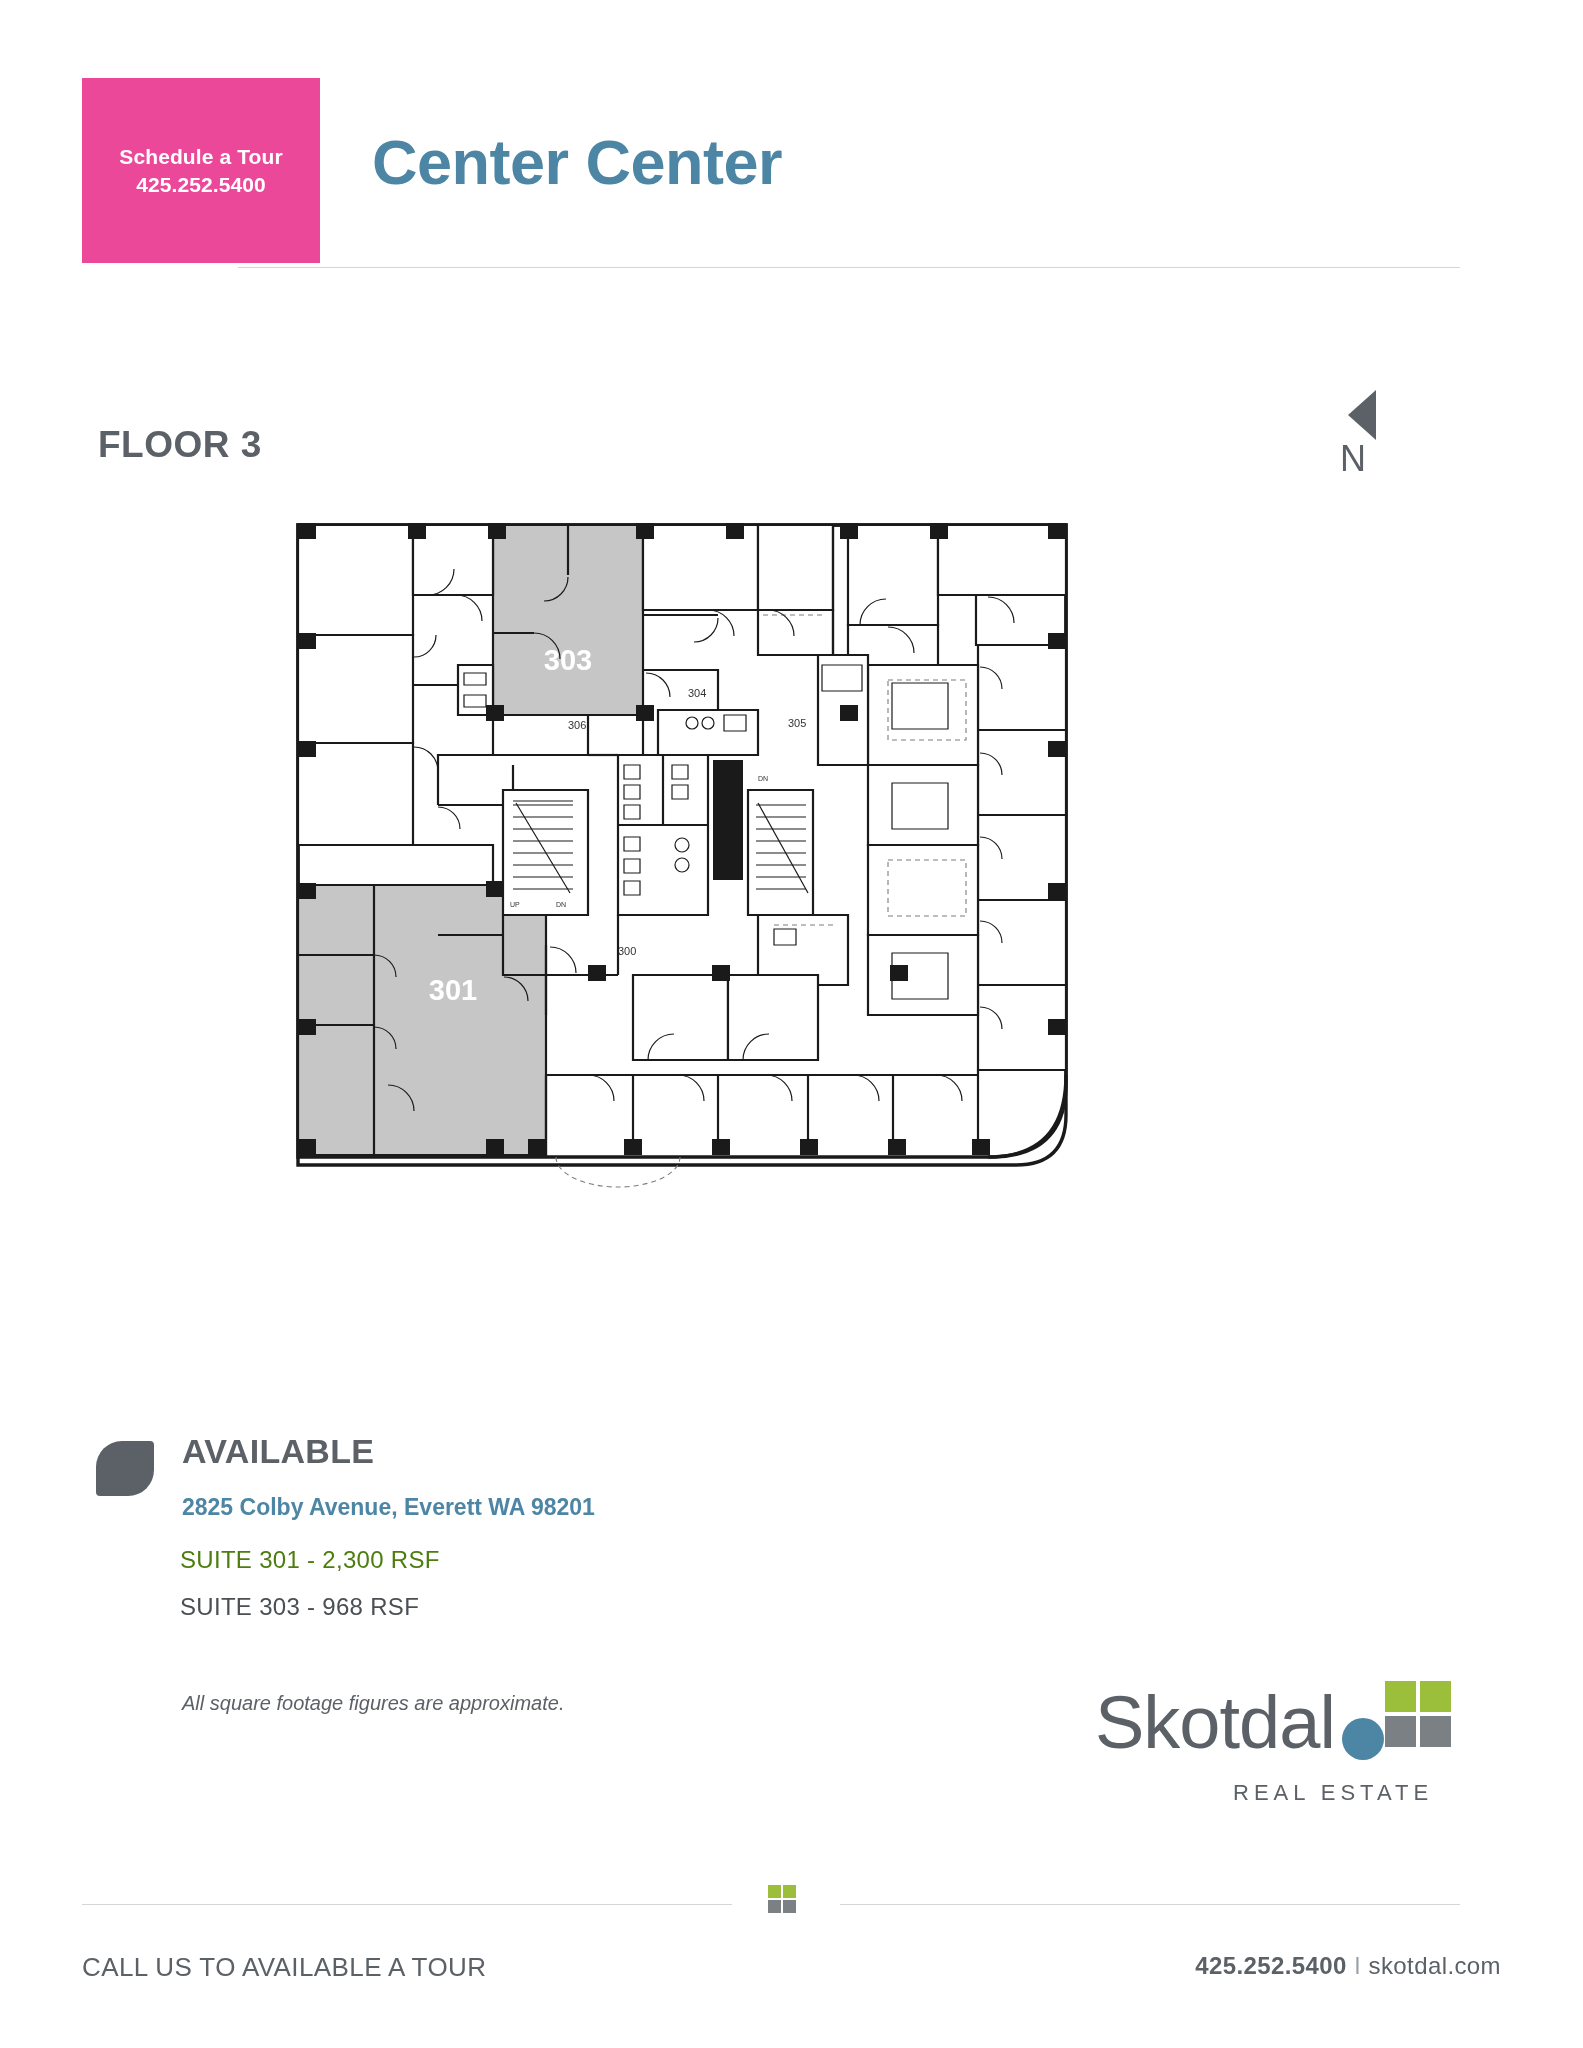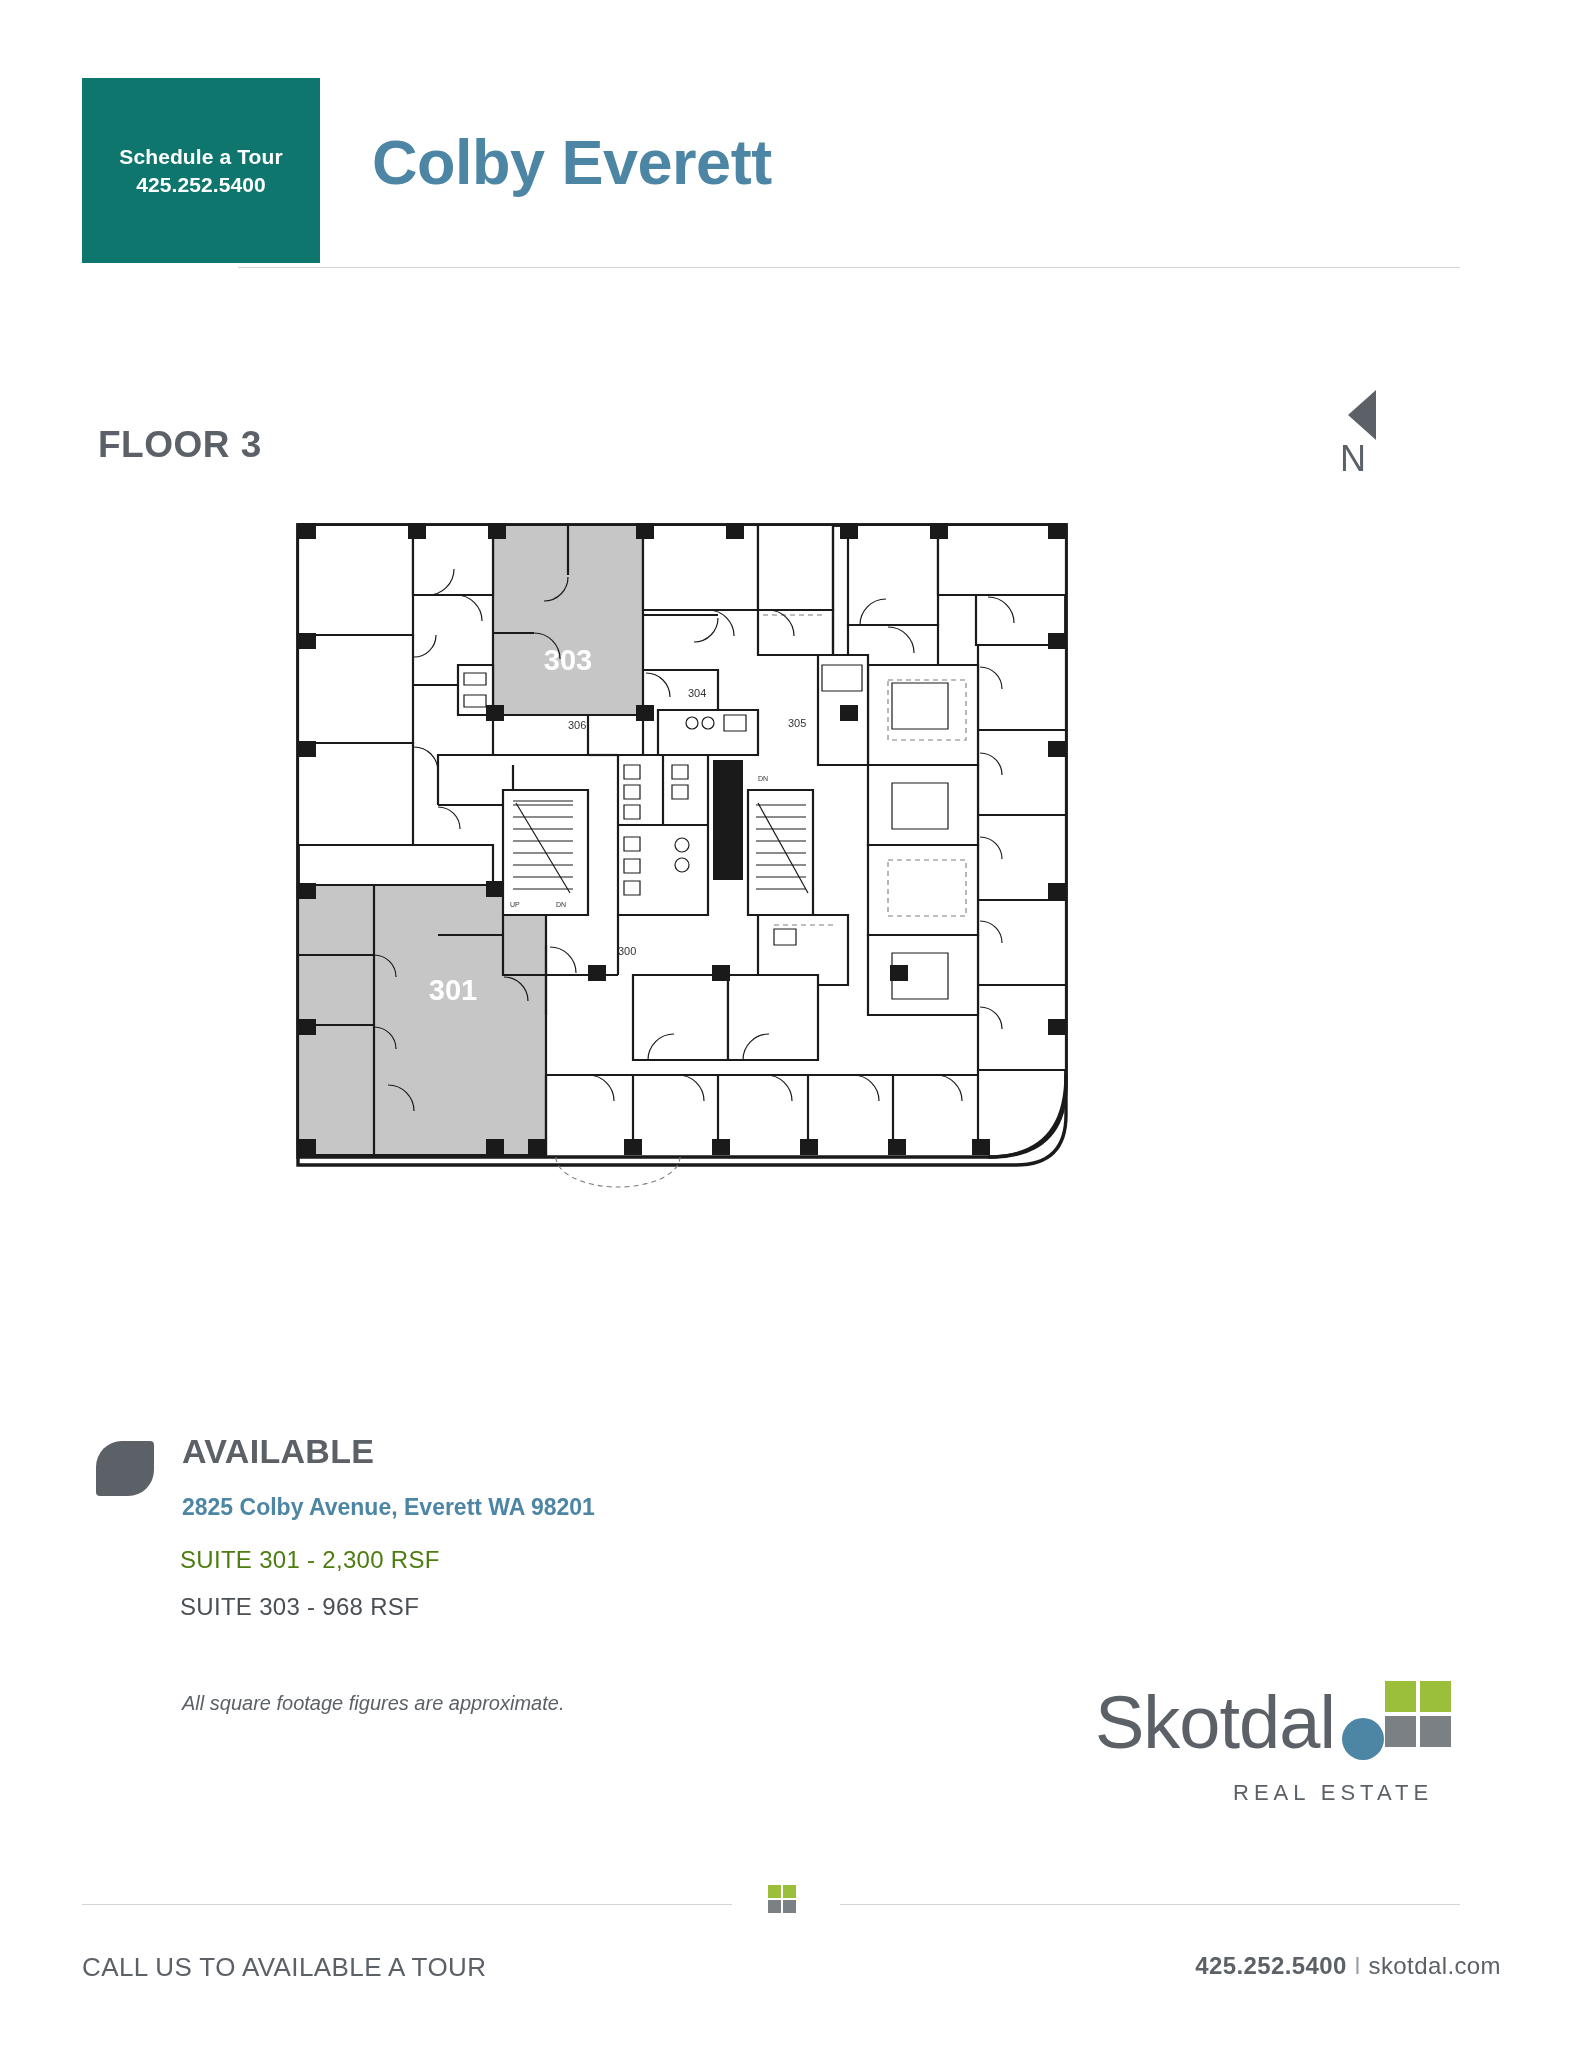--- a/index.html
+++ b/index.html
@@ -23,21 +23,21 @@
     top: 78px;
     width: 1420px;
     height: 185px;
   }
   .header-badge {
     position: absolute;
     left: 0;
     top: 0;
     width: 238px;
     height: 185px;
-    background: #0f766e;
+    background: #ec4899;
     color: #ffffff;
     display: flex;
     flex-direction: column;
     align-items: center;
     justify-content: center;
     gap: 4px;
   }
   .header-badge .line1 {
     font-size: 21px;
     font-weight: 600;
@@ -267,21 +267,21 @@
   .footer-right .sep { color: #9aa0a6; padding: 0 8px; }
 </style>
 </head>
 <body>
 
 <div class="header">
   <div class="header-badge">
     <span class="line1">Schedule a Tour</span>
     <span class="line2">425.252.5400</span>
   </div>
-  <div class="header-title">Colby Everett</div>
+  <div class="header-title">Center Center</div>
 </div>
 <div class="header-rule"></div>
 
 <div class="floor-label">FLOOR 3</div>
 <div class="north">
   <div class="tri"></div>
   <div class="n">N</div>
 </div>
 
 <div class="plan">

